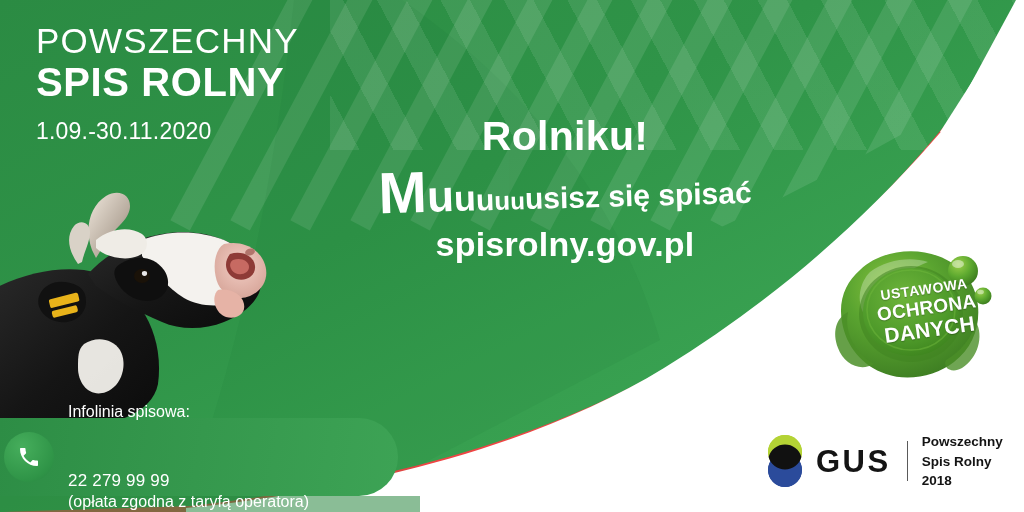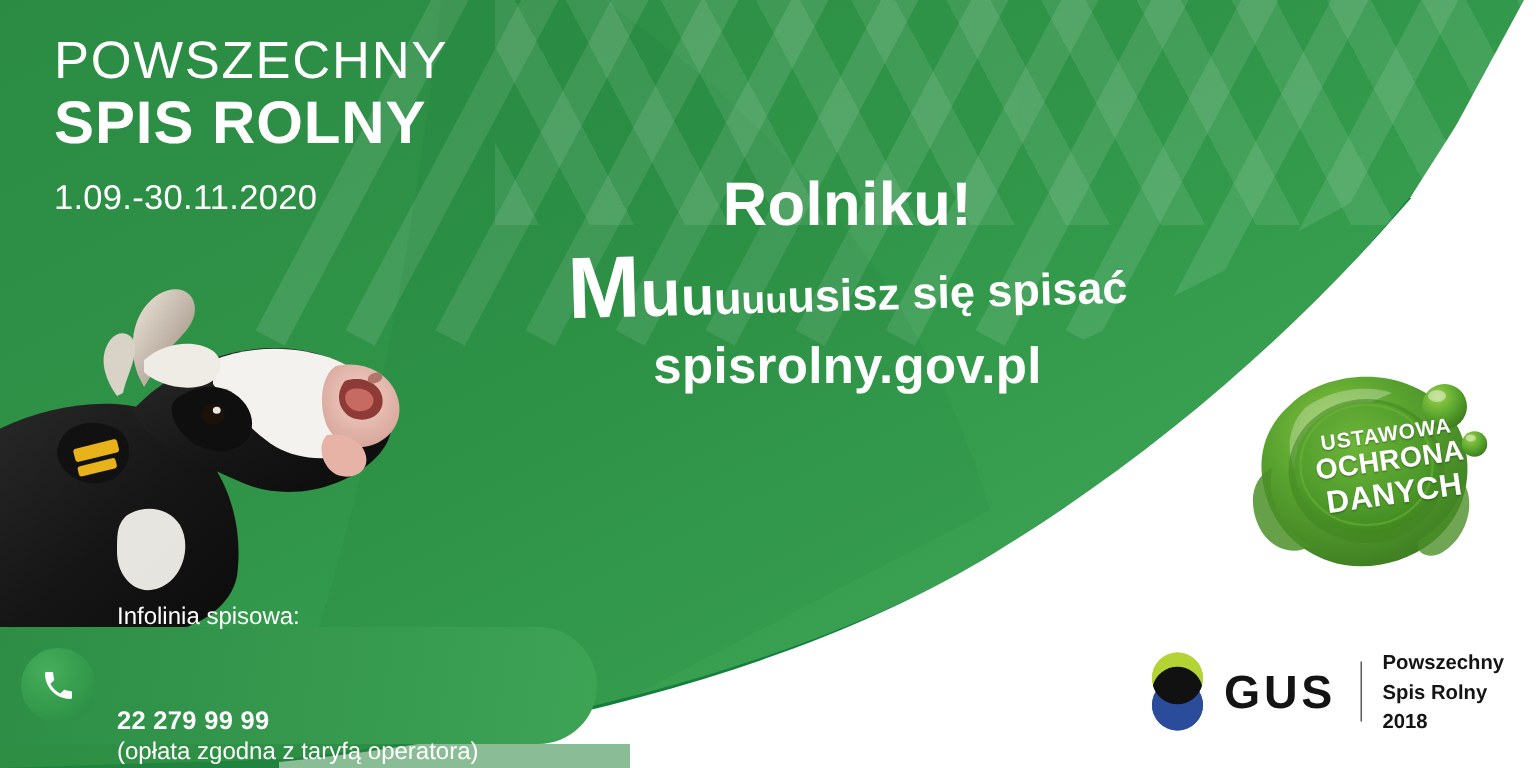--- a/index.html
+++ b/index.html
@@ -2,21 +2,21 @@
 <html><head>
 <meta charset="utf-8">
 <style>
   html,body{margin:0;padding:0;background:#fff;}
   body{font-family:"Liberation Sans", sans-serif;}
 
   #banner{
     position:relative;
     width:1024px;height:512px;
     overflow:hidden;
-    background:#15803d;
+    background:#ef4444;
   }
   .green-curve{
     position:absolute;left:0;top:0;width:1024px;height:512px;
   }
 
   
   .stripes{
     position:absolute;left:330px;top:-10px;width:700px;height:160px;
     background:repeating-linear-gradient(62deg,
         rgba(255,255,255,0.085) 0px,
@@ -65,31 +65,31 @@
 
   
   .cow{position:absolute;left:-8px;top:178px;width:290px;height:250px;}
 
   
   .hotline{
     position:absolute;left:0;top:418px;height:78px;width:398px;
     background:linear-gradient(100deg,#2d8d45 0%,#3da355 100%);
     border-radius:0 40px 40px 0;
     display:flex;align-items:center;
-    box-sizing:border-box;padding-left:14px;
+    box-sizing:border-box;padding-left:4px;
   }
   .phone-circle{
     width:50px;height:50px;border-radius:50%;
     background:radial-gradient(circle at 36% 30%,#46ae5c 0%,#2f9447 70%,#288040 100%);
     display:flex;align-items:center;justify-content:center;flex:0 0 auto;
     margin-right:14px;
   }
   .hot-text{color:#fff;line-height:1.28;}
   .hot-l1{font-size:16px;font-weight:400;}
-  .hot-l2{font-size:17px;font-weight:700;letter-spacing:0.2px;margin-top:48px;}
+  .hot-l2{font-size:17px;font-weight:400;letter-spacing:0.2px;margin-top:48px;}
   .hot-l3{font-size:16px;font-weight:400;}
 
   
   .seal-wrap{position:absolute;left:826px;top:248px;width:198px;height:150px;}
   .seal-text{
     position:absolute;left:46px;top:34px;width:110px;
     transform:rotate(-8deg);
     text-align:center;color:#ffffff;
     font-weight:700;line-height:1.0;
     text-shadow:0 1px 1px rgba(0,0,0,0.25);

